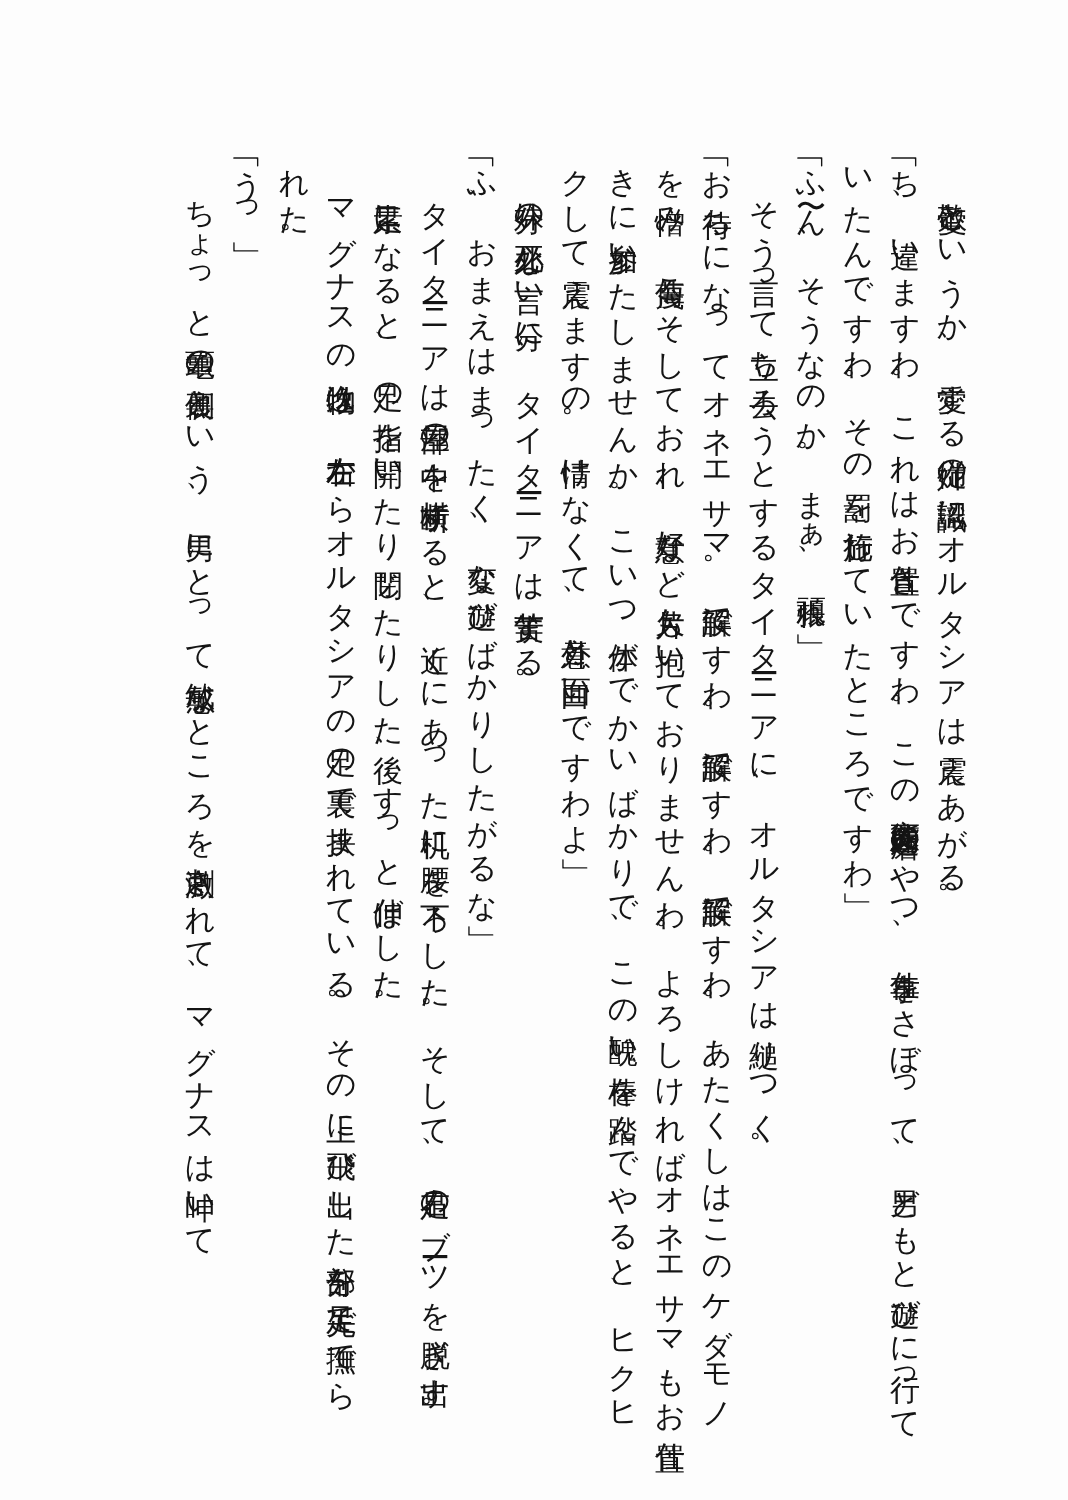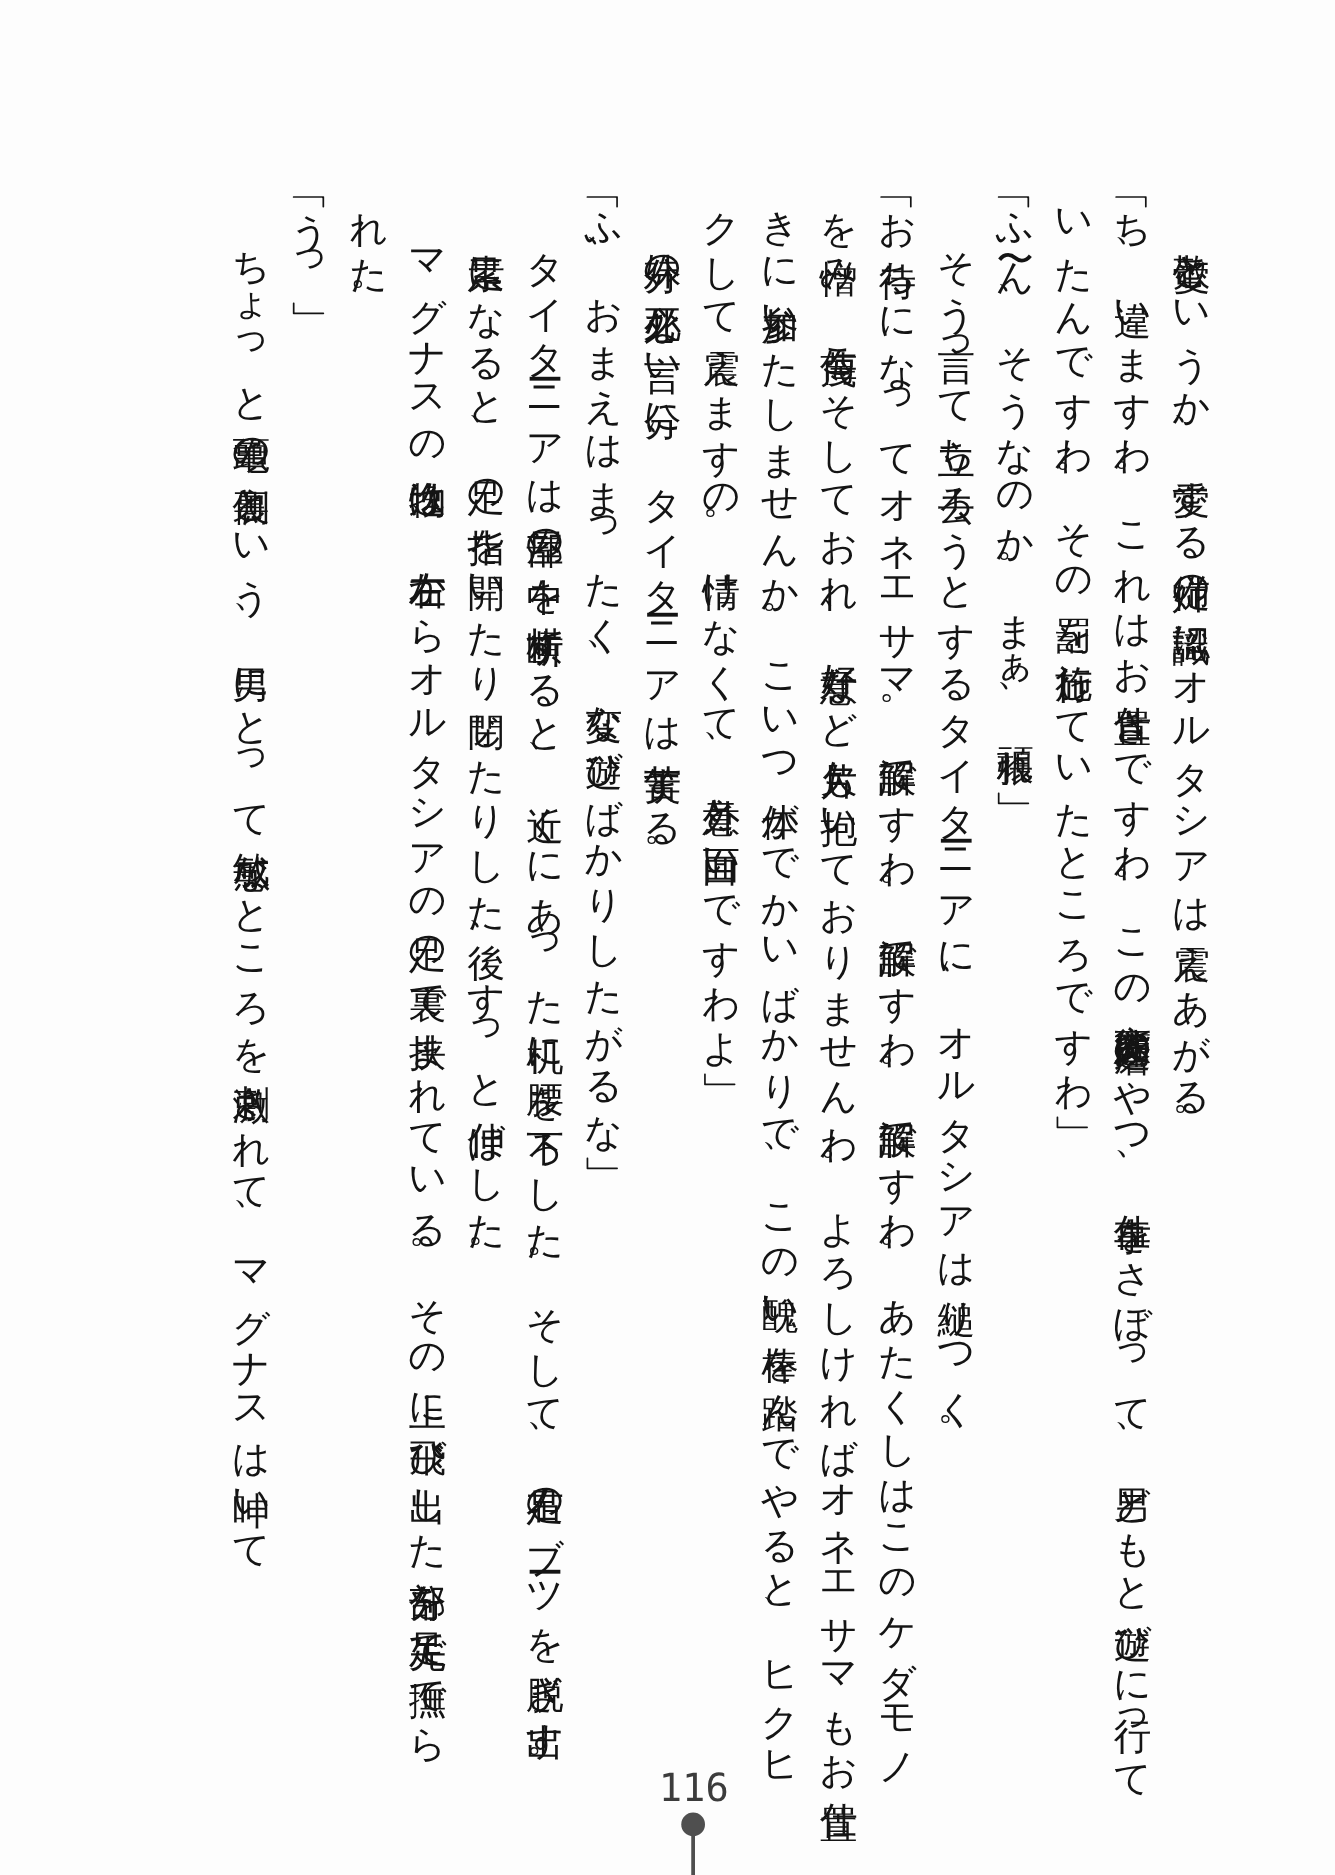--- a/index.html
+++ b/index.html
@@ -89,21 +89,14 @@
     <p>「お待ちになってオネエサマ。誤解ですわ。誤解ですわ。誤解ですわ。あたくしはこのケダモノを憎み、侮蔑こそしておれ、好意など欠片も抱いておりませんわ。よろしければオネエサマもお仕置きに参加いたしませんか。こいつ体がでかいばかりで、この醜い棒を踏んでやると、ヒクヒクして震えますの。情けなくて、意外と面白いですわよ」</p>
     <p>　妹分の必死な言い分に、タイターニアは苦笑する。</p>
     <p>「ふ、おまえはまったく、変な遊びばかりしたがるな」</p>
     <p>　タイターニアは部屋の中を横断すると、近くにあった机に腰を下ろした。そして、右足のブーツを脱ぎ出す。</p>
     <p>　素足になると、足の指を開いたり閉じたりした後、すっと伸ばした。</p>
     <p>　マグナスの逸物は、左右からオルタシアの足の裏で挟まれている。その上に飛び出した部分を足先で撫でられた。</p>
     <p>「うっ」</p>
     <p>　ちょっと亀頭の裏側という、男にとって敏感なところを刺激されて、マグナスは呻いて</p>
   </div>
 
-  <div class="footer">
-    <div class="page-number">116</div>
-    <div class="marker">
-      <div class="marker-line"></div>
-      <div class="marker-dot"></div>
-    </div>
-  </div>
 
 </div>
 
 </body></html>

